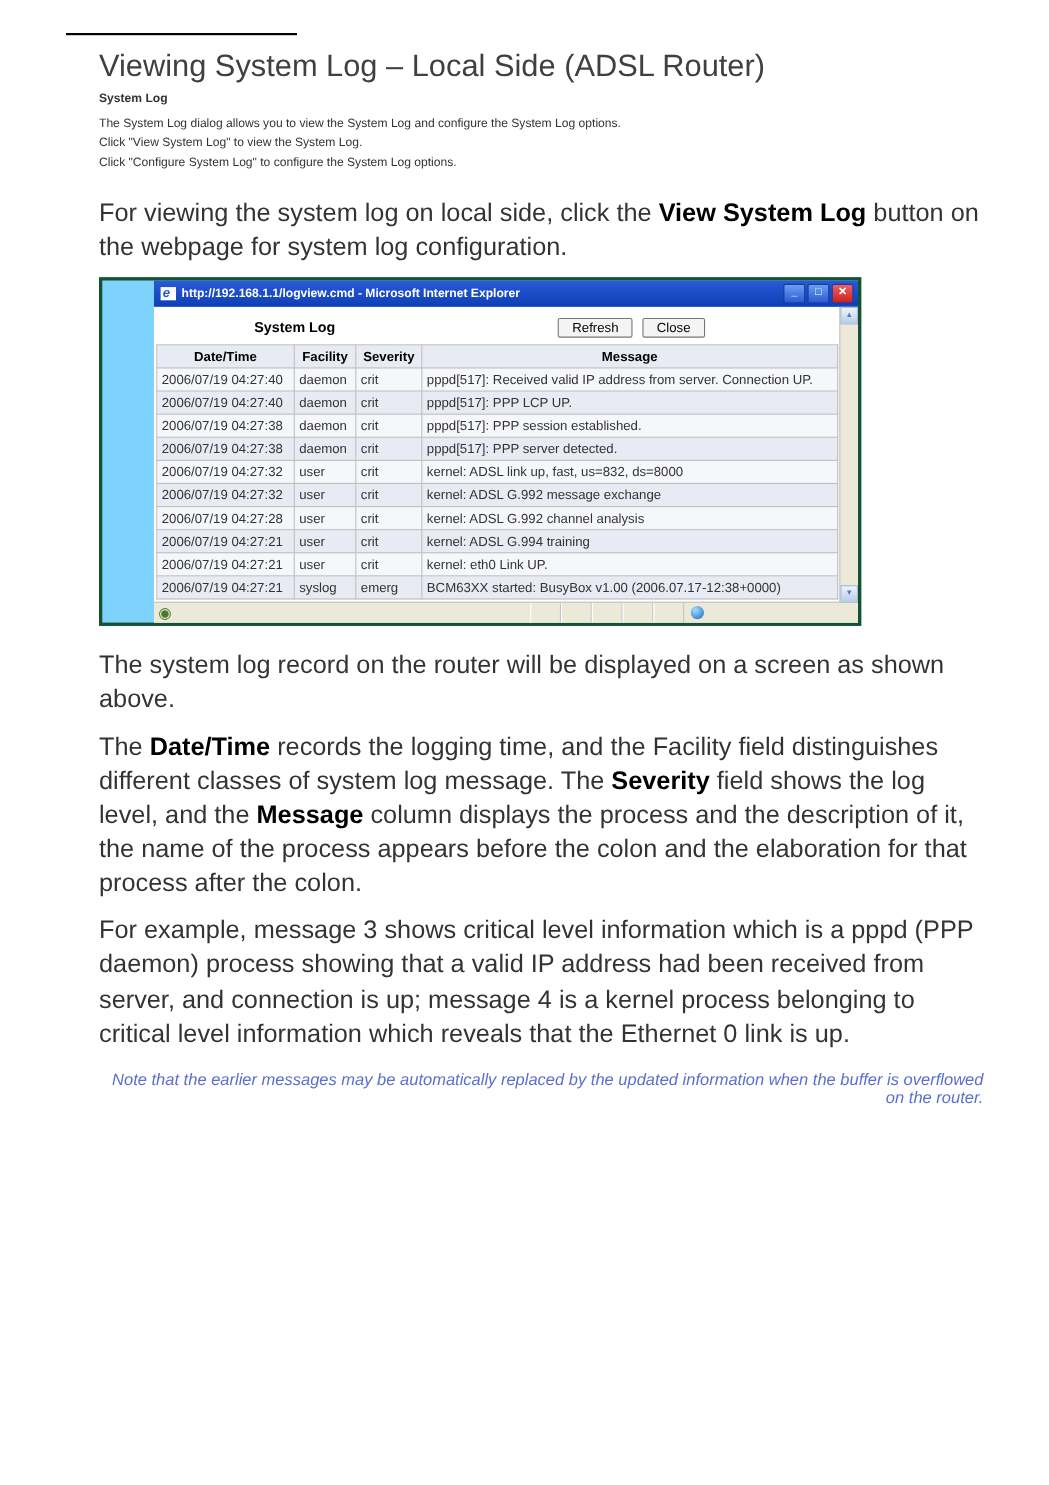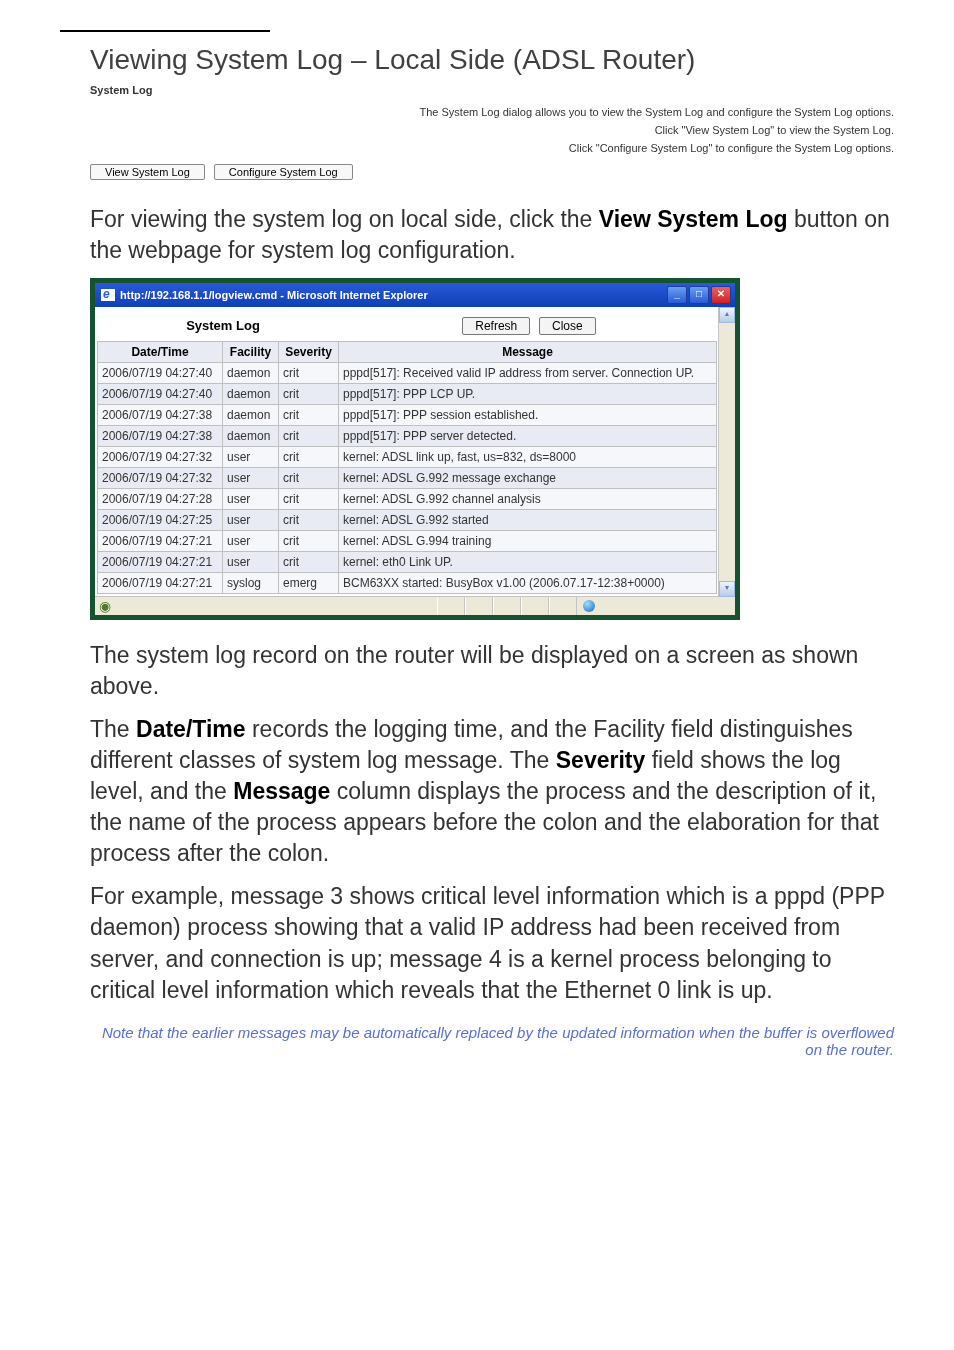--- a/index.html
+++ b/index.html
@@ -49,21 +49,20 @@
     font-size: 11px;
     color: #333;
     margin-bottom: 24px;
   }
   .syslog-config .sc-title {
     font-weight: bold;
     margin-bottom: 10px;
   }
   .syslog-config p {
     margin: 6px 0;
-    text-align: right;
   }
   .syslog-config .btns {
     margin-top: 10px;
   }
   .win-btn-small {
     font-family: Tahoma, Arial, sans-serif;
     font-size: 11px;
     padding: 1px 14px;
     background: #f8f8f8;
     border: 1px solid #888;
@@ -78,25 +77,26 @@
   }
   .body-text b { color: #000; }
   .note {
     font-style: italic;
     color: #5a6fcf;
     font-size: 15px;
     text-align: right;
     margin: 18px 0;
   }
   .ie-window {
-    border: 5px solid #14532d;
+    border: 3px solid #14532d;
     width: 640px;
-    background: #4d7c0f;
+    background: #7dd3fc;
     margin: 10px 0 20px 0;
     font-family: Tahoma, Verdana, sans-serif;
+    padding-left: 47px;
   }
   .ie-titlebar {
     background: linear-gradient(to bottom, #2a5ad6, #0d3fb6);
     color: #fff;
     font-size: 11px;
     font-weight: bold;
     padding: 3px 4px 3px 6px;
     display: flex;
     align-items: center;
     justify-content: space-between;
@@ -238,24 +238,20 @@
   <div class="logo-underline"></div>
 
   <div class="content">
     <h2 class="section-title">Viewing System Log – Local Side (ADSL Router)</h2>
 
     <div class="syslog-config">
       <div class="sc-title">System Log</div>
       <p>The System Log dialog allows you to view the System Log and configure the System Log options.</p>
       <p>Click "View System Log" to view the System Log.</p>
       <p>Click "Configure System Log" to configure the System Log options.</p>
-      <div class="btns">
-        <button class="win-btn-small">View System Log</button>
-        <button class="win-btn-small">Configure System Log</button>
-      </div>
     </div>
 
     <p class="body-text">
       <span>For viewing the system log on local side, click the </span><b>View System Log</b><span> button on the webpage for system log configuration.</span>
     </p>
 
     <div class="ie-window">
       <div class="ie-titlebar">
         <div class="title-left">
           <span class="ie-icon"></span>
@@ -332,26 +328,20 @@
                   <td>crit</td>
                   <td>kernel: ADSL G.992 message exchange</td>
                 </tr>
                 <tr>
                   <td>2006/07/19 04:27:28</td>
                   <td>user</td>
                   <td>crit</td>
                   <td>kernel: ADSL G.992 channel analysis</td>
                 </tr>
                 <tr>
-                  <td>2006/07/19 04:27:25</td>
-                  <td>user</td>
-                  <td>crit</td>
-                  <td>kernel: ADSL G.992 started</td>
-                </tr>
-                <tr>
                   <td>2006/07/19 04:27:21</td>
                   <td>user</td>
                   <td>crit</td>
                   <td>kernel: ADSL G.994 training</td>
                 </tr>
                 <tr>
                   <td>2006/07/19 04:27:21</td>
                   <td>user</td>
                   <td>crit</td>
                   <td>kernel: eth0 Link UP.</td>

